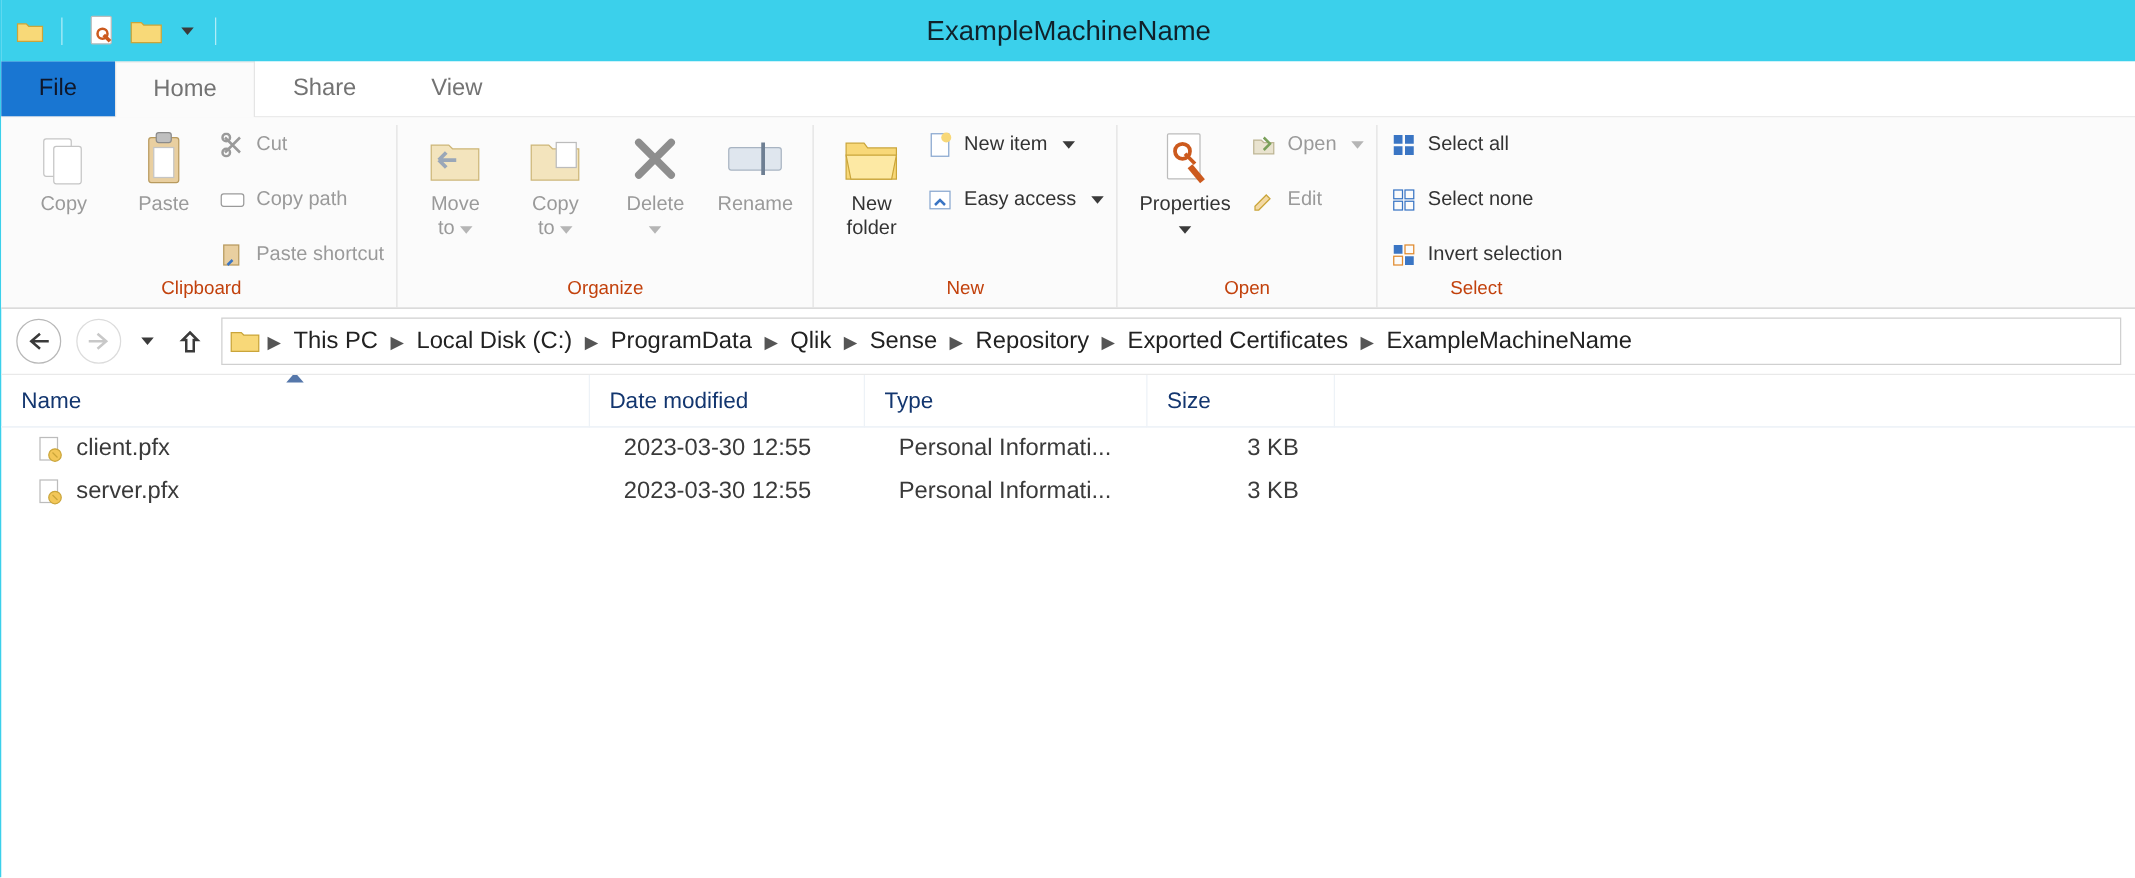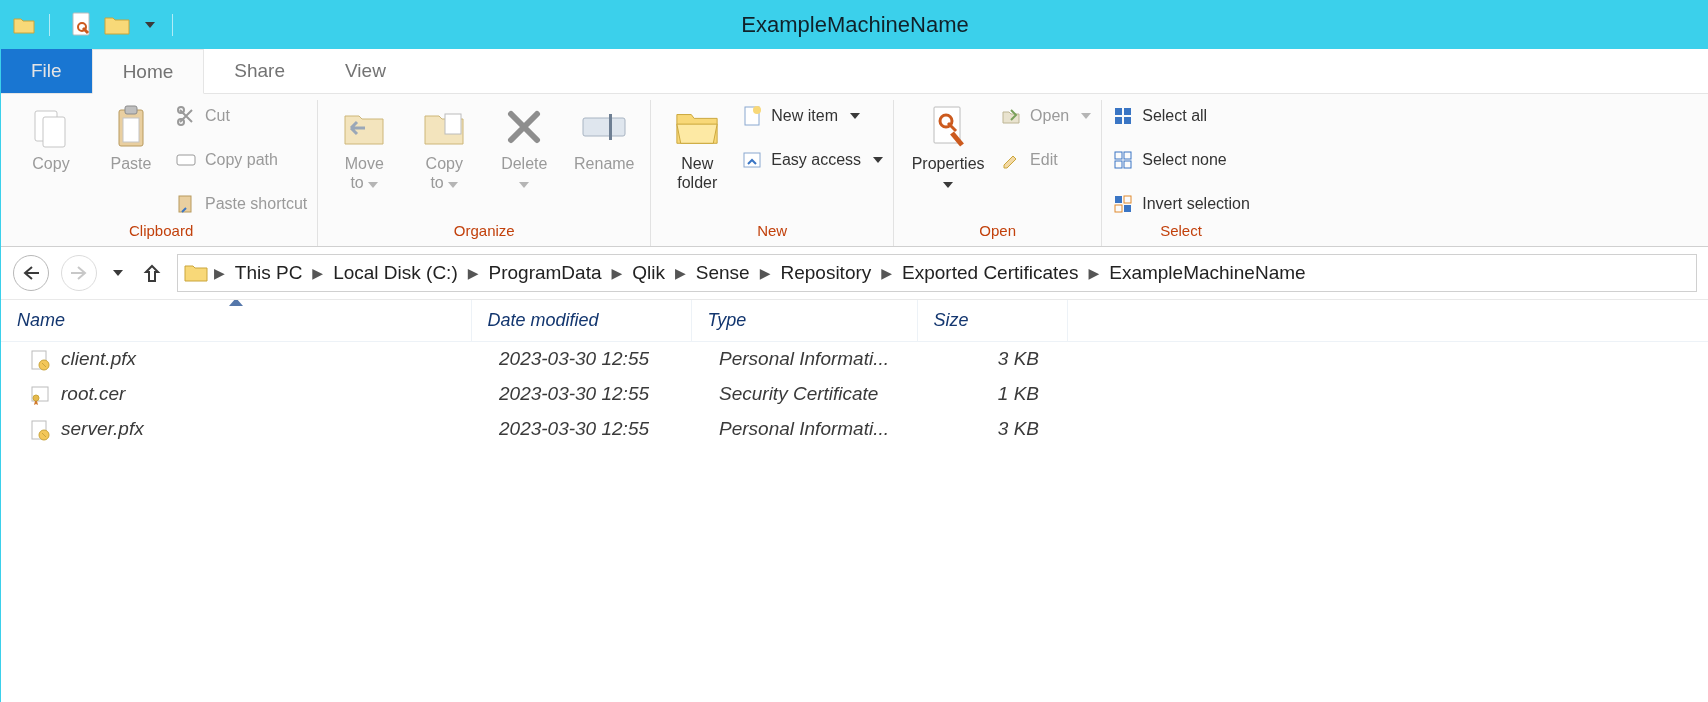--- a/index.html
+++ b/index.html
@@ -10,21 +10,21 @@
   .titlebar{height:49px;background:#3bd0eb;display:flex;align-items:center;position:relative;}
   .qat{display:flex;align-items:center;gap:6px;padding:0 8px;}
   .qat .qat-sep{width:6px;height:22px;border-left:1px solid rgba(255,255,255,.6);margin:0 4px;}
   .qat-btn{width:30px;height:30px;display:flex;align-items:center;justify-content:center;}
   .win-title{position:absolute;left:50%;transform:translateX(-50%);font-size:22px;color:#10212a;}
   .caret-down{width:0;height:0;border-left:5px solid transparent;border-right:5px solid transparent;border-top:6px solid #3a3a3a;display:inline-block;}
 
   
   .tabs{height:44px;display:flex;align-items:stretch;background:#fff;border-bottom:1px solid #e5e5e5;}
   .tab{padding:0 30px;display:flex;align-items:center;font-size:19px;color:#737373;cursor:default;}
-  .tab.file{background:#1976d2;color:#e5e5e5;font-weight:400;}
+  .tab.file{background:#1976d2;color:#0f172a;font-weight:400;}
   .tab.active{background:#fbfbfb;border:1px solid #e5e5e5;border-bottom-color:#fbfbfb;margin-bottom:-1px;}
 
   
   .ribbon{background:#fbfbfb;border-bottom:1px solid #d0d0d0;display:flex;padding:6px 4px 0 4px;}
   .group{display:flex;flex-direction:column;align-items:center;border-right:1px solid #e2e2e2;padding:0 10px 4px 10px;}
   .group:last-child{border-right:none;}
   .group-body{display:flex;align-items:flex-start;gap:8px;flex:1;}
   .group-title{font-size:15px;color:#c2410c;margin-top:2px;text-align:center;height:22px;line-height:22px;}
   .big-btn{display:flex;flex-direction:column;align-items:center;justify-content:flex-start;width:72px;padding-top:4px;gap:4px;}
   .big-btn .icon-box{width:46px;height:46px;display:flex;align-items:center;justify-content:center;}
@@ -38,21 +38,21 @@
   
   .navbar{height:52px;display:flex;align-items:center;padding:0 12px;gap:12px;border-bottom:1px solid #e9e9e9;}
   .nav-btn{width:34px;height:34px;border:1px solid #b8b8b8;border-radius:50%;display:flex;align-items:center;justify-content:center;font-size:20px;color:#3a3a3a;background:#fff;}
   .nav-btn.disabled{border-color:#dcdcdc;color:#c8c8c8;}
   .nav-small{display:flex;align-items:center;justify-content:center;}
   .breadcrumb{flex:1;height:36px;border:1px solid #d0d0d0;background:#fff;display:flex;align-items:center;padding:0 6px;gap:6px;font-size:19px;color:#222;overflow:hidden;white-space:nowrap;}
   .bc-sep{color:#555;font-size:14px;}
   .bc-item{padding:0 4px;}
 
   
-  .filelist{flex:1;overflow:auto;font-style:italic;}
+  .filelist{flex:1;overflow:auto;}
   table{border-collapse:collapse;width:100%;}
   th{font-weight:400;font-size:18px;color:#13366f;text-align:left;padding:10px 16px;border-right:1px solid #edf2f7;border-bottom:1px solid #edf2f7;position:relative;}
   th.sorted::after{content:"";position:absolute;top:-2px;left:50%;transform:translateX(-50%);width:0;height:0;border-left:7px solid transparent;border-right:7px solid transparent;border-bottom:8px solid #5577aa;}
   td{font-size:19px;color:#3a3a3a;padding:6px 28px;white-space:nowrap;}
   td.size{text-align:right;padding-right:28px;}
   th.size{text-align:left;}
   .file-ico{width:22px;height:22px;display:inline-flex;align-items:center;justify-content:center;margin-right:10px;vertical-align:middle;}
 
   
   svg{display:block;}
@@ -389,35 +389,20 @@
           </td>
           <td>2023-03-30 12:55</td>
           <td>Personal Informati...</td>
           <td class="size">3 KB</td>
           <td></td>
         </tr>
         <tr>
           <td>
             <span class="file-ico">
               <svg width="20" height="22" viewBox="0 0 20 22">
-                  <rect x="2" y="3" width="16" height="14" fill="#fff" stroke="#bcbcbc"></rect>
-                  <circle cx="6" cy="14" r="3" fill="#e6b94c" stroke="#caa53a"></circle>
-                  <path d="M5 17l-1 4 2-1 2 1-1-4" fill="#d07a2e"></path>
-                </svg>
-            </span><span>root.cer</span>
-          </td>
-          <td>2023-03-30 12:55</td>
-          <td>Security Certificate</td>
-          <td class="size">1 KB</td>
-          <td></td>
-        </tr>
-        <tr>
-          <td>
-            <span class="file-ico">
-              <svg width="20" height="22" viewBox="0 0 20 22">
                   <rect x="2" y="2" width="14" height="18" fill="#fff" stroke="#bcbcbc"></rect>
                   <circle cx="14" cy="16" r="5" fill="#f3c758" stroke="#caa53a"></circle>
                   <path d="M12 14l4 4" stroke="#caa53a"></path>
                 </svg>
             </span><span>server.pfx</span>
           </td>
           <td>2023-03-30 12:55</td>
           <td>Personal Informati...</td>
           <td class="size">3 KB</td>
           <td></td>

